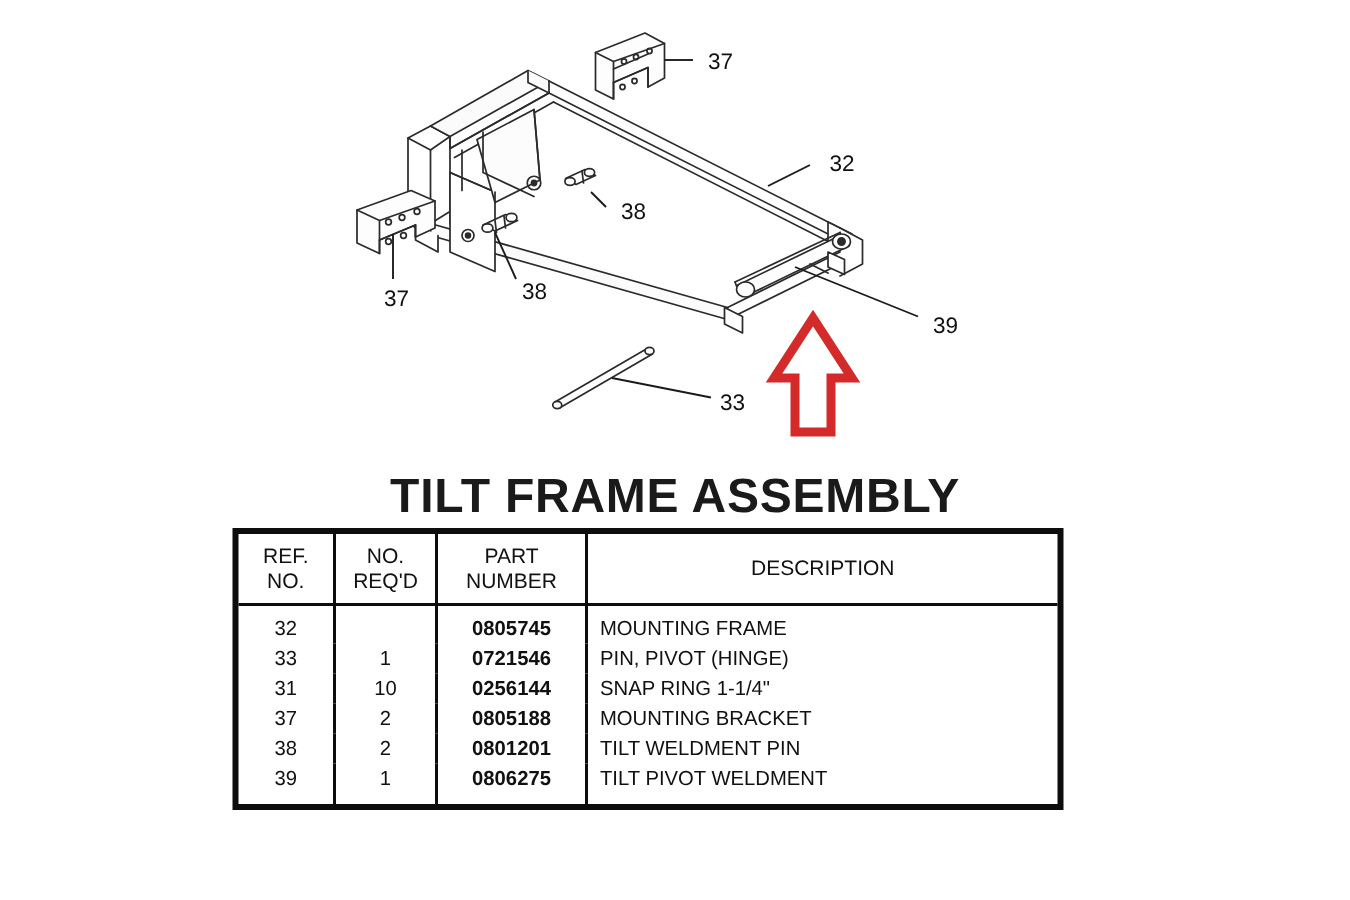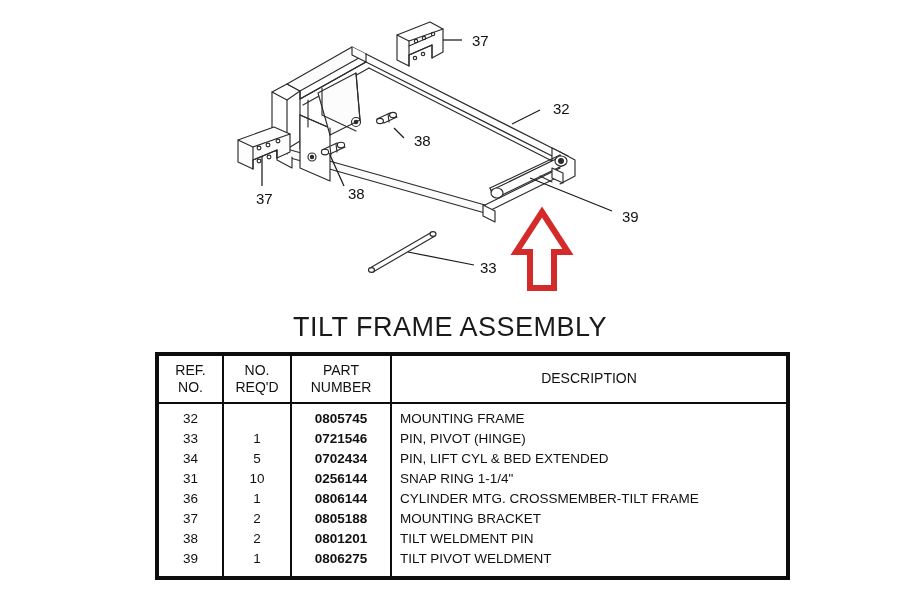--- a/index.html
+++ b/index.html
@@ -36,33 +36,33 @@
     fill: #111111;
   }
 
   
   #assembly-title {
     position: absolute;
     left: 0;
     top: 312px;
     width: 900px;
     text-align: center;
-    font-size: 27px;
-    font-weight: normal;
+    font-size: 32px;
+    font-weight: bold;
     letter-spacing: 0.5px;
     color: #1a1a1a;
     font-family: "Liberation Sans", "DejaVu Sans", sans-serif;
   }
 
   
   #parts-table-wrap {
     position: absolute;
     left: 155px;
     top: 352px;
-    width: 635px;
+    width: 554px;
     border: 4px solid #0d0d0d;
     background: #ffffff;
     box-sizing: border-box;
   }
   table.parts-table {
     border-collapse: collapse;
     width: 100%;
     table-layout: fixed;
     font-size: 13.5px;
   }
@@ -279,38 +279,26 @@
           <td class="cell-part">0805745</td>
           <td class="cell-desc">MOUNTING FRAME</td>
         </tr>
         <tr>
           <td class="cell-ref">33</td>
           <td class="cell-qty">1</td>
           <td class="cell-part">0721546</td>
           <td class="cell-desc">PIN, PIVOT (HINGE)</td>
         </tr>
         <tr>
-          <td class="cell-ref">34</td>
-          <td class="cell-qty">5</td>
-          <td class="cell-part">0702434</td>
-          <td class="cell-desc">PIN, LIFT CYL &amp; BED EXTENDED</td>
-        </tr>
-        <tr>
           <td class="cell-ref">31</td>
           <td class="cell-qty">10</td>
           <td class="cell-part">0256144</td>
           <td class="cell-desc">SNAP RING 1-1/4"</td>
         </tr>
         <tr>
-          <td class="cell-ref">36</td>
-          <td class="cell-qty">1</td>
-          <td class="cell-part">0806144</td>
-          <td class="cell-desc">CYLINDER MTG. CROSSMEMBER-TILT FRAME</td>
-        </tr>
-        <tr>
           <td class="cell-ref">37</td>
           <td class="cell-qty">2</td>
           <td class="cell-part">0805188</td>
           <td class="cell-desc">MOUNTING BRACKET</td>
         </tr>
         <tr>
           <td class="cell-ref">38</td>
           <td class="cell-qty">2</td>
           <td class="cell-part">0801201</td>
           <td class="cell-desc">TILT WELDMENT PIN</td>

